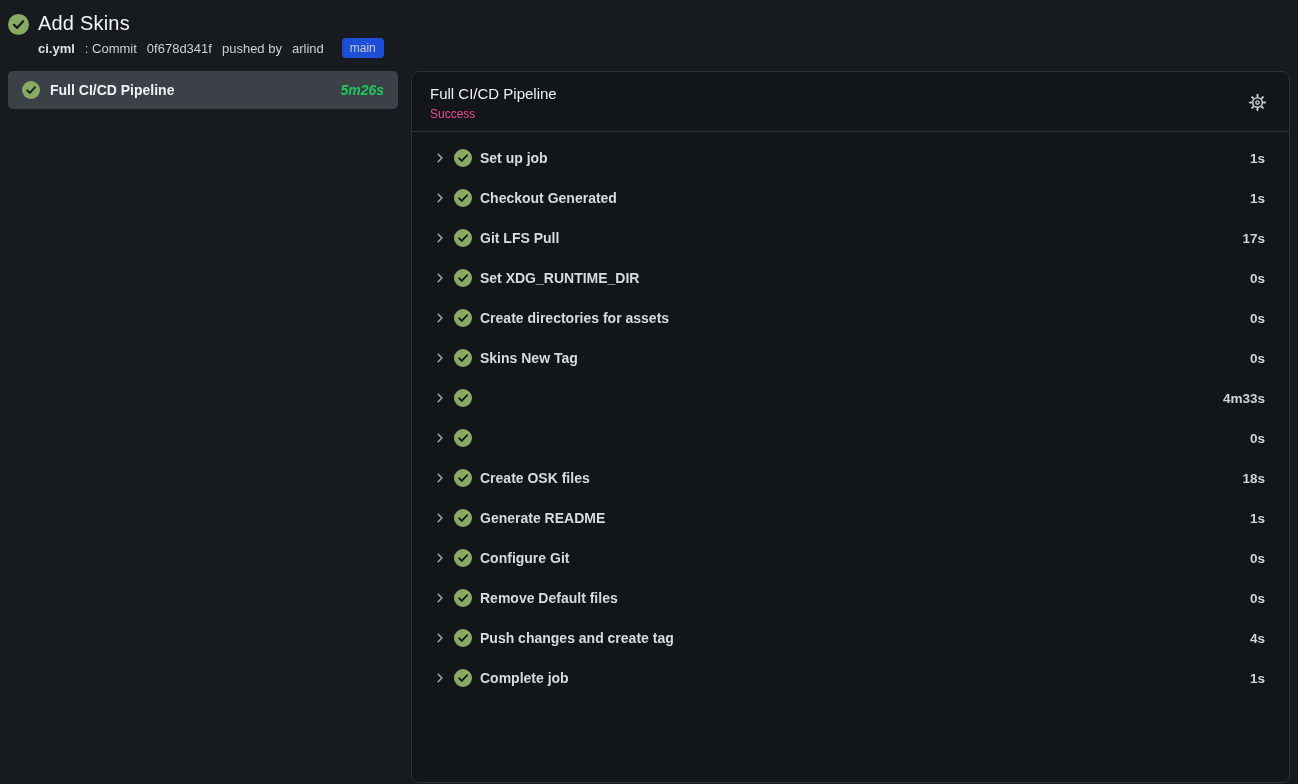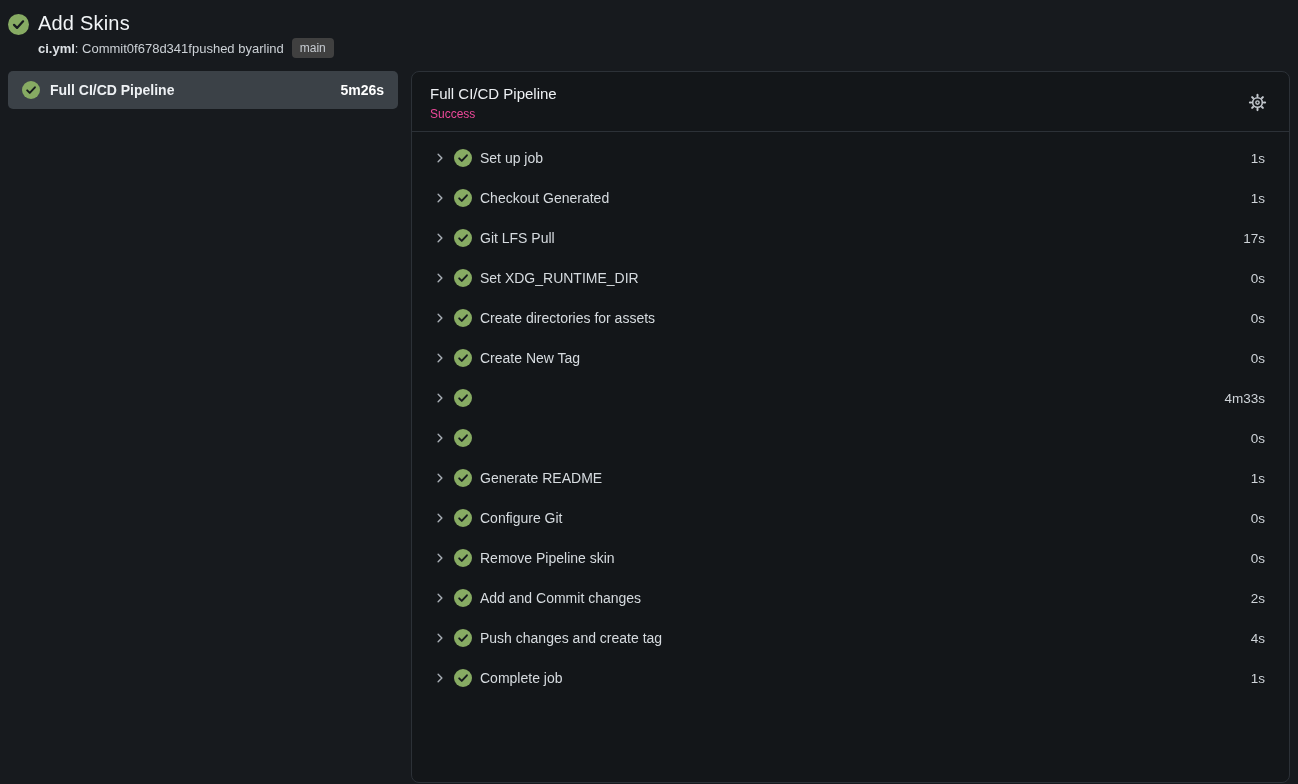--- a/index.html
+++ b/index.html
@@ -9,60 +9,60 @@
     font-family: "Liberation Sans", "DejaVu Sans", sans-serif;
     color: #d6dbdf;
   }
   .page { padding: 8px 8px 0 8px; }
 
   
   .run-header { display: flex; align-items: flex-start; gap: 9px; padding: 2px 0 0 0; }
   .run-header .big-check { margin-top: 4px; flex: 0 0 auto; }
   .run-title { font-size: 20px; font-weight: 500; color: #f2f5f7; line-height: 26px; letter-spacing: .2px; }
   .run-subtitle {
-    margin-top: 2px; font-size: 13px; color: #ccd1d6; display: flex; align-items: center; gap: 0;
+    margin-top: 2px; font-size: 13px; color: #ccd1d6; display: flex; align-items: center; gap: 10px;
   }
   .run-subtitle .wf { font-weight: 700; color: #dde1e5; }
   .branch-badge {
-    margin-left: 8px; background: #404040; color: #c6cbd1;
+    margin-left: 8px; background: #1d4ed8; color: #c6cbd1;
     font-size: 12px; line-height: 18px; padding: 1px 8px; border-radius: 4px;
   }
 
   
   .columns { display: flex; gap: 13px; margin-top: 13px; align-items: flex-start; }
   .left-col { width: 390px; flex: 0 0 auto; }
   .right-col { flex: 1 1 auto; }
 
   
   .job-item {
     display: flex; align-items: center; gap: 10px;
     background: #3b4147; border-radius: 5px; height: 38px; padding: 0 14px;
     cursor: pointer;
   }
   .job-item .job-name { font-size: 14px; font-weight: 700; color: #eef1f4; }
-  .job-item .job-duration { margin-left: auto; font-size: 14px; font-weight: 700; color: #ffffff; }
+  .job-item .job-duration { margin-left: auto; font-size: 14px; font-weight: 700; color: #22c55e; font-style: italic; }
 
   
   .panel {
     background: #131619; border: 1px solid #2c3137; border-radius: 8px;
     height: 712px; display: flex; flex-direction: column; overflow: hidden;
   }
   .panel-header {
     display: flex; align-items: flex-start; padding: 12px 18px 10px 18px;
     border-bottom: 1px solid #2c3137; flex: 0 0 auto;
   }
   .panel-title { font-size: 15px; font-weight: 500; color: #eef1f4; line-height: 20px; }
   .panel-status { font-size: 12px; color: #ec4899; margin-top: 3px; }
   .gear-btn {
     margin-left: auto; align-self: center; background: none; border: none; cursor: pointer;
     padding: 4px; display: flex; align-items: center; justify-content: center;
   }
 
   
-  .steps { padding: 6px 0 4px 0; flex: 1 1 auto; }
+  .steps { padding: 6px 0 4px 0; flex: 1 1 auto; font-weight: bold; }
   .step-row {
     display: flex; align-items: center; height: 40px; padding: 0 24px 0 22px; cursor: pointer;
   }
   .chevron { flex: 0 0 auto; display: flex; margin-right: 8px; }
   .step-check { flex: 0 0 auto; display: flex; margin-right: 8px; }
   .step-name { font-size: 14px; color: #d6dbdf; }
   .step-duration { margin-left: auto; font-size: 13.5px; color: #ced3d8; }
 
   svg { display: block; }
 </style>
@@ -222,21 +222,21 @@
                 <svg width="12" height="12" viewBox="0 0 16 16" aria-hidden="true">
                   <path d="M5.5 3 L10.5 8 L5.5 13" fill="none" stroke="#a7adb4" stroke-width="1.9" stroke-linecap="round" stroke-linejoin="round"></path>
                 </svg>
               </span>
               <span class="step-check">
   <svg width="18" height="18" viewBox="0 0 16 16" aria-hidden="true">
     <circle cx="8" cy="8" r="8" fill="#87ab63"></circle>
     <path d="M4.6 8.3 L6.9 10.6 L11.5 5.6" fill="none" stroke="#171b1e" stroke-width="1.7" stroke-linecap="round" stroke-linejoin="round"></path>
   </svg>
 </span>
-              <span class="step-name">Create New Tag</span>
+              <span class="step-name">Skins New Tag</span>
               <span class="step-duration">0s</span>
             </div>
 
             <div class="step-row">
               <span class="chevron">
                 <svg width="12" height="12" viewBox="0 0 16 16" aria-hidden="true">
                   <path d="M5.5 3 L10.5 8 L5.5 13" fill="none" stroke="#a7adb4" stroke-width="1.9" stroke-linecap="round" stroke-linejoin="round"></path>
                 </svg>
               </span>
               <span class="step-check">
@@ -257,20 +257,35 @@
               <span class="step-check">
   <svg width="18" height="18" viewBox="0 0 16 16" aria-hidden="true">
     <circle cx="8" cy="8" r="8" fill="#87ab63"></circle>
     <path d="M4.6 8.3 L6.9 10.6 L11.5 5.6" fill="none" stroke="#171b1e" stroke-width="1.7" stroke-linecap="round" stroke-linejoin="round"></path>
   </svg>
 </span>
               <span class="step-duration">0s</span>
             </div>
 
 
+            <div class="step-row">
+              <span class="chevron">
+                <svg width="12" height="12" viewBox="0 0 16 16" aria-hidden="true">
+                  <path d="M5.5 3 L10.5 8 L5.5 13" fill="none" stroke="#a7adb4" stroke-width="1.9" stroke-linecap="round" stroke-linejoin="round"></path>
+                </svg>
+              </span>
+              <span class="step-check">
+  <svg width="18" height="18" viewBox="0 0 16 16" aria-hidden="true">
+    <circle cx="8" cy="8" r="8" fill="#87ab63"></circle>
+    <path d="M4.6 8.3 L6.9 10.6 L11.5 5.6" fill="none" stroke="#171b1e" stroke-width="1.7" stroke-linecap="round" stroke-linejoin="round"></path>
+  </svg>
+</span>
+              <span class="step-name">Create OSK files</span>
+              <span class="step-duration">18s</span>
+            </div>
 
             <div class="step-row">
               <span class="chevron">
                 <svg width="12" height="12" viewBox="0 0 16 16" aria-hidden="true">
                   <path d="M5.5 3 L10.5 8 L5.5 13" fill="none" stroke="#a7adb4" stroke-width="1.9" stroke-linecap="round" stroke-linejoin="round"></path>
                 </svg>
               </span>
               <span class="step-check">
   <svg width="18" height="18" viewBox="0 0 16 16" aria-hidden="true">
     <circle cx="8" cy="8" r="8" fill="#87ab63"></circle>
@@ -302,39 +317,24 @@
                 <svg width="12" height="12" viewBox="0 0 16 16" aria-hidden="true">
                   <path d="M5.5 3 L10.5 8 L5.5 13" fill="none" stroke="#a7adb4" stroke-width="1.9" stroke-linecap="round" stroke-linejoin="round"></path>
                 </svg>
               </span>
               <span class="step-check">
   <svg width="18" height="18" viewBox="0 0 16 16" aria-hidden="true">
     <circle cx="8" cy="8" r="8" fill="#87ab63"></circle>
     <path d="M4.6 8.3 L6.9 10.6 L11.5 5.6" fill="none" stroke="#171b1e" stroke-width="1.7" stroke-linecap="round" stroke-linejoin="round"></path>
   </svg>
 </span>
-              <span class="step-name">Remove Pipeline skin</span>
-              <span class="step-duration">0s</span>
-            </div>
-
-            <div class="step-row">
-              <span class="chevron">
-                <svg width="12" height="12" viewBox="0 0 16 16" aria-hidden="true">
-                  <path d="M5.5 3 L10.5 8 L5.5 13" fill="none" stroke="#a7adb4" stroke-width="1.9" stroke-linecap="round" stroke-linejoin="round"></path>
-                </svg>
-              </span>
-              <span class="step-check">
-  <svg width="18" height="18" viewBox="0 0 16 16" aria-hidden="true">
-    <circle cx="8" cy="8" r="8" fill="#87ab63"></circle>
-    <path d="M4.6 8.3 L6.9 10.6 L11.5 5.6" fill="none" stroke="#171b1e" stroke-width="1.7" stroke-linecap="round" stroke-linejoin="round"></path>
-  </svg>
-</span>
-              <span class="step-name">Add and Commit changes</span>
-              <span class="step-duration">2s</span>
-            </div>
+              <span class="step-name">Remove Default files</span>
+              <span class="step-duration">0s</span>
+            </div>
+
 
             <div class="step-row">
               <span class="chevron">
                 <svg width="12" height="12" viewBox="0 0 16 16" aria-hidden="true">
                   <path d="M5.5 3 L10.5 8 L5.5 13" fill="none" stroke="#a7adb4" stroke-width="1.9" stroke-linecap="round" stroke-linejoin="round"></path>
                 </svg>
               </span>
               <span class="step-check">
   <svg width="18" height="18" viewBox="0 0 16 16" aria-hidden="true">
     <circle cx="8" cy="8" r="8" fill="#87ab63"></circle>

